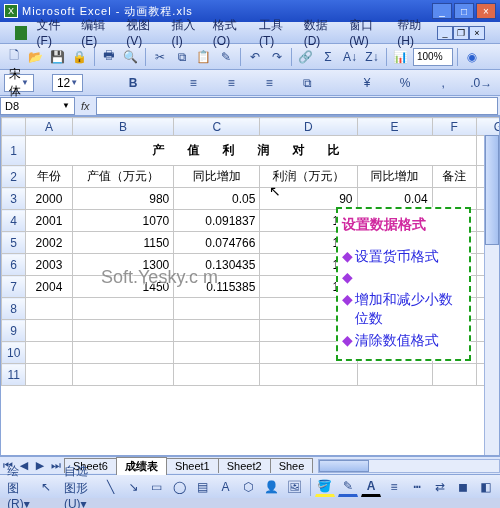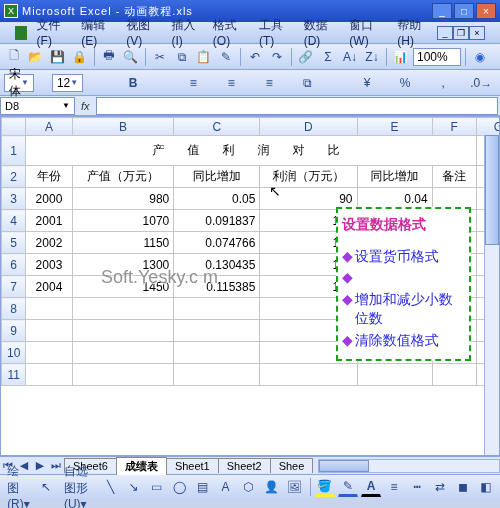--- a/index.html
+++ b/index.html
@@ -14,40 +14,40 @@
 
   .menubar { height: 22px; background: linear-gradient(#dce6fb,#b9cdf3); display: flex; align-items: center; padding: 0 15px; border-bottom: 1px solid #8aa5d8; }
   .menubar .msicon { width:14px; height:14px; background:#2a7e2a; margin-right:4px; }
   .menuitem { padding: 2px 6px; color: #1a2a60; cursor: pointer; font-size: 12px; }
   .mdiwin { margin-left:auto; display:flex; gap:0; }
   .mdiwin div { width:16px; height:14px; border:1px solid #4a6ab0; background:#cfe0ff; display:flex; align-items:center; justify-content:center; font-size:9px; cursor:pointer; }
 
   .toolbar { height: 26px; background: linear-gradient(#e6edfc,#c5d5f5); display: flex; align-items: center; padding: 0 4px; border-bottom: 1px solid #8aa5d8; gap: 2px; }
   .tbtn { min-width: 20px; height: 20px; display:flex; align-items:center; justify-content:center; font-size:12px; color:#2a4a8a; cursor:pointer; border:1px solid transparent; }
   .sep { width:1px; height:18px; background:#8aa5d8; margin:0 2px; }
-  .zoom { width:48px; height:18px; background:#fff; border:1px solid #7a95c8; font-size:12px; padding:0 3px; display:flex; align-items:center; }
+  .zoom { width:40px; height:18px; background:#fff; border:1px solid #7a95c8; font-size:10px; padding:0 3px; display:flex; align-items:center; }
 
   .fmtbar { height: 26px; background: linear-gradient(#e6edfc,#c5d5f5); display: flex; align-items: center; padding: 0 4px; border-bottom: 1px solid #8aa5d8; gap: 18px; }
   .combo { height:18px; background:#fff; border:1px solid #7a95c8; font-size:12px; padding:0 4px; display:flex; align-items:center; }
   .combo .arrow { margin-left:auto; font-size:8px; color:#405a9a; }
 
   .namebox-row { height: 20px; background:#dce6fb; display:flex; align-items:center; border-bottom:1px solid #8aa5d8; }
   .namebox { width:75px; height:18px; background:#fff; border:1px solid #7a95c8; font-size:11px; padding:0 4px; display:flex; align-items:center; }
   .fxlabel { font-style:italic; font-size:11px; color:#333; padding:0 6px; }
   .fxinput { flex:1; height:18px; background:#fff; border:1px solid #7a95c8; margin-right:2px; }
 
   .grid-wrap { position:relative; background:#fff; height:340px; border:1px solid #8aa5d8; overflow:hidden; }
   table.grid { border-collapse:collapse; width:520px; }
   .grid th, .grid td { border:1px solid #c6c6c6; font-size:12px; color:#000; }
   .grid th { background:linear-gradient(#f5f9ff,#d8e4fa); font-weight:normal; color:#2a4a8a; }
   .colhead th { height:18px; }
   .rowhead { width:22px; text-align:center; background:linear-gradient(to right,#f5f9ff,#d8e4fa); height:22px; }
   .grid td { padding:0 4px; height:22px; text-align:right; }
   .grid td.center { text-align:center; }
-  .titlecell { font-size:20px; letter-spacing:10px; text-align:center !important; font-weight:normal; font-family:"SimHei","SimSun";margin-top:22px; }
+  .titlecell { font-size:20px; letter-spacing:10px; text-align:center !important; font-weight:bold; font-family:"SimHei","SimSun";margin-top:22px; }
   .corner { width:22px; background:linear-gradient(#f5f9ff,#d8e4fa); }
 
   .callout { position:absolute; right:28px; top:90px; width:135px; background:#fff; border:2px dashed #1aa01a; padding:6px 4px; font-size:14px; line-height:1.4; }
   .callout .ct { color:#d02aa0; font-weight:bold; margin-bottom:12px; }
   .callout .ci { color:#2a2ae0; margin:2px 0; display:flex; }
   .callout .ci .dia { color:#a03ae0; margin-right:2px; }
 
   .watermark { position:absolute; left:100px; top:150px; font-size:18px; color:rgba(120,120,120,0.8); font-family:Arial; pointer-events:none; text-shadow:1px 1px 1px #fff; }
 
   .sheettabs { height:18px; background:#dce6fb; display:flex; align-items:center; border-top:1px solid #8aa5d8; font-size:11px; }

